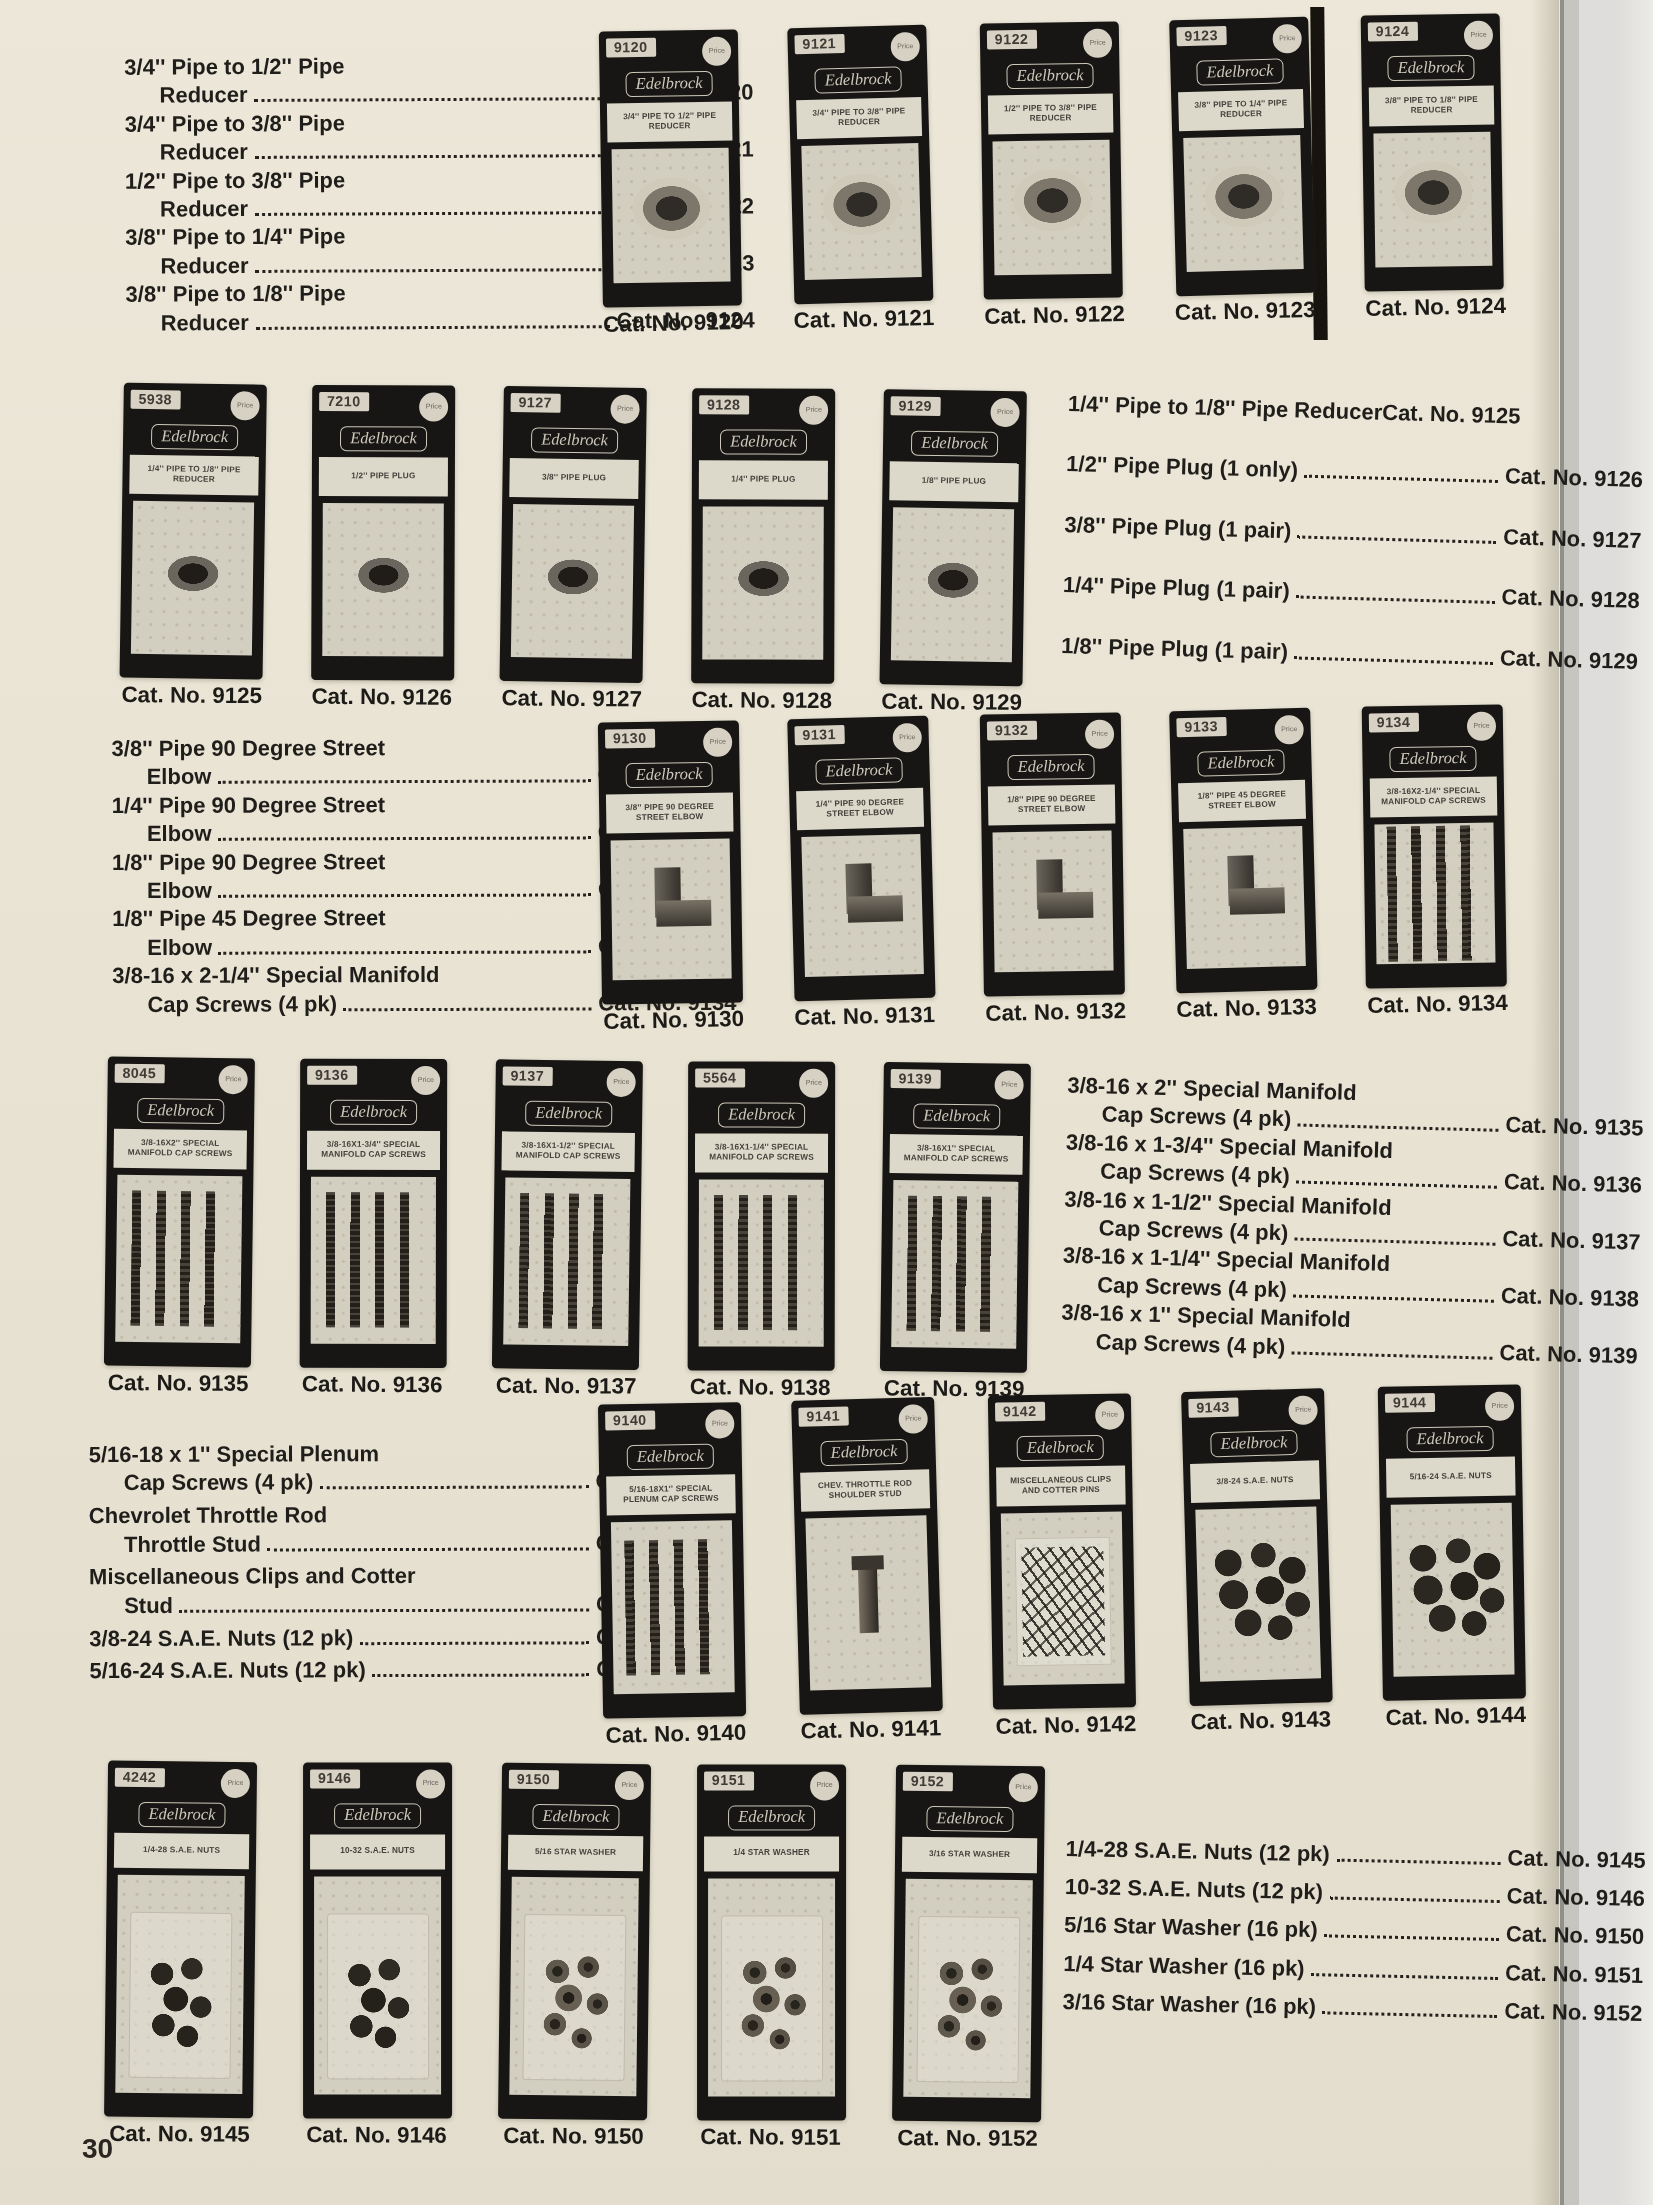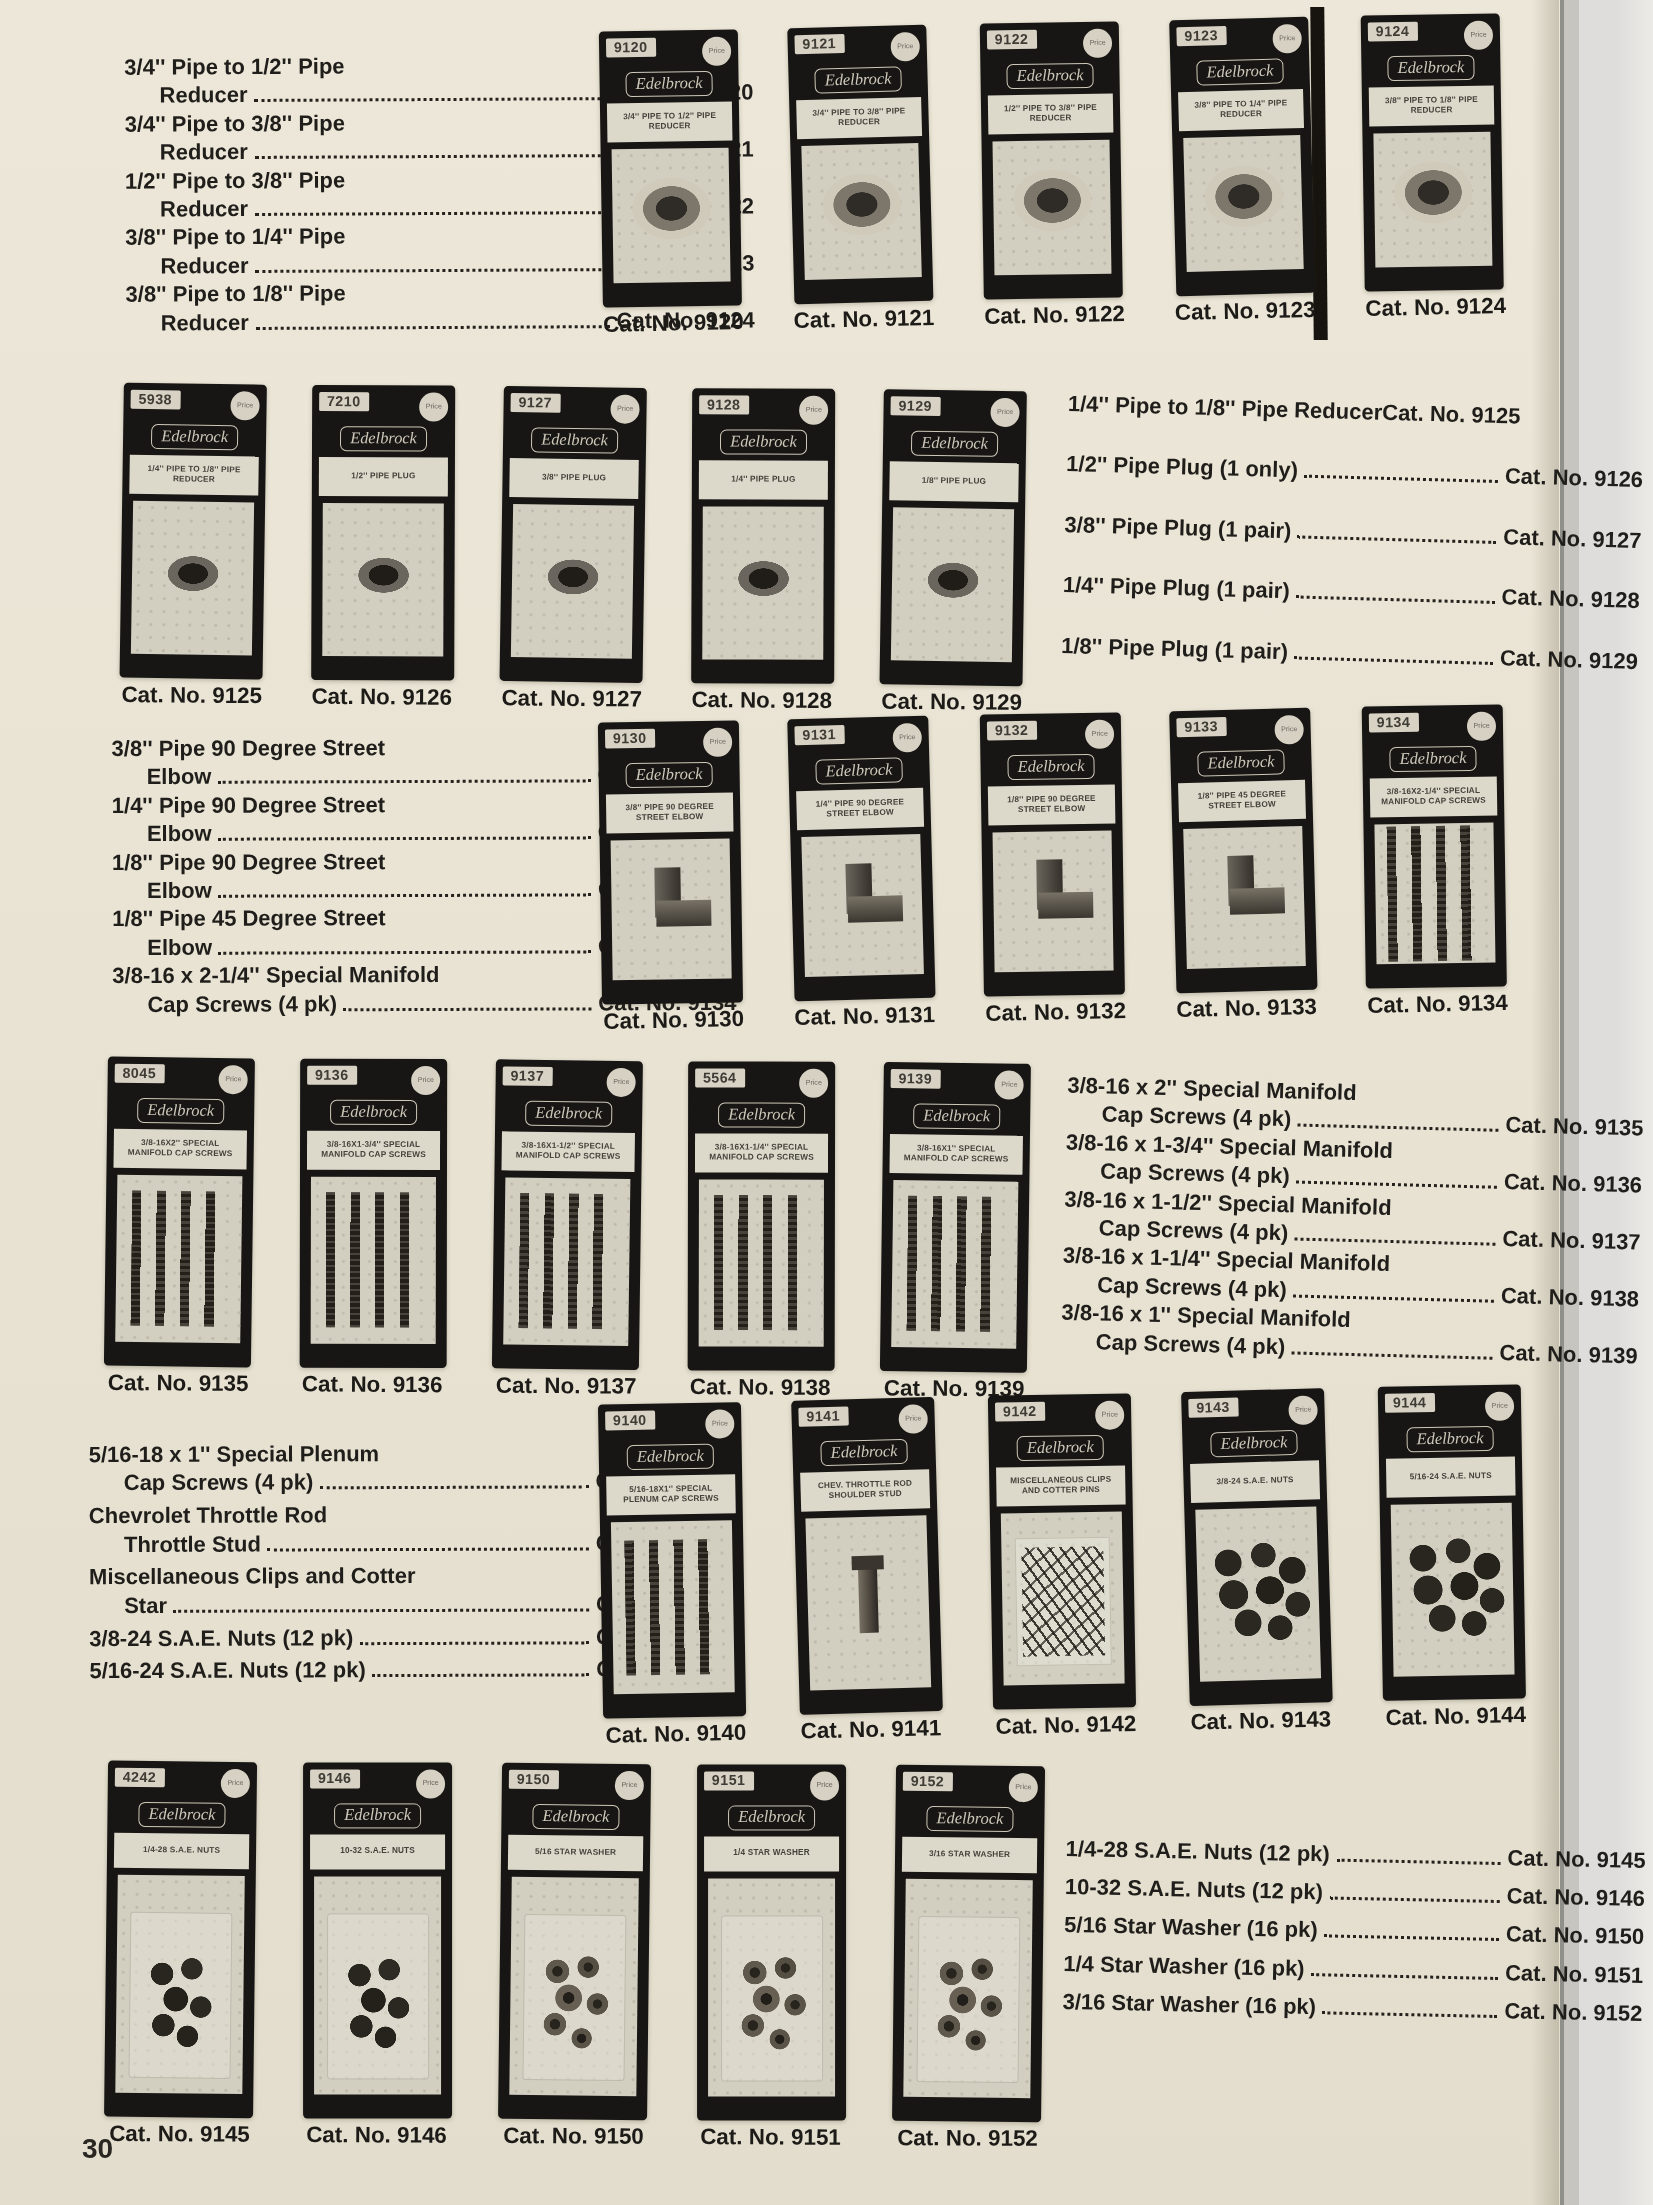--- a/index.html
+++ b/index.html
@@ -701,21 +701,21 @@
       <span class="cat">Cat. No. 9141</span>
     </div>
   </div>
 
   <div class="list-item">
     <div class="li-1">
       <span class="l1">Miscellaneous Clips and Cotter</span>
 
     </div>
     <div class="li-2">
-      <span class="l2">Star</span>
+      <span class="l2">Stud</span>
       <span class="dots"></span>
       <span class="cat">Cat. No. 9142</span>
     </div>
   </div>
 
   <div class="list-item">
     <div class="li-1">
       <span class="l1">3/8-24 S.A.E. Nuts (12 pk)</span>
       <span class="dots"></span>
       <span class="cat">Cat. No. 9143</span>

